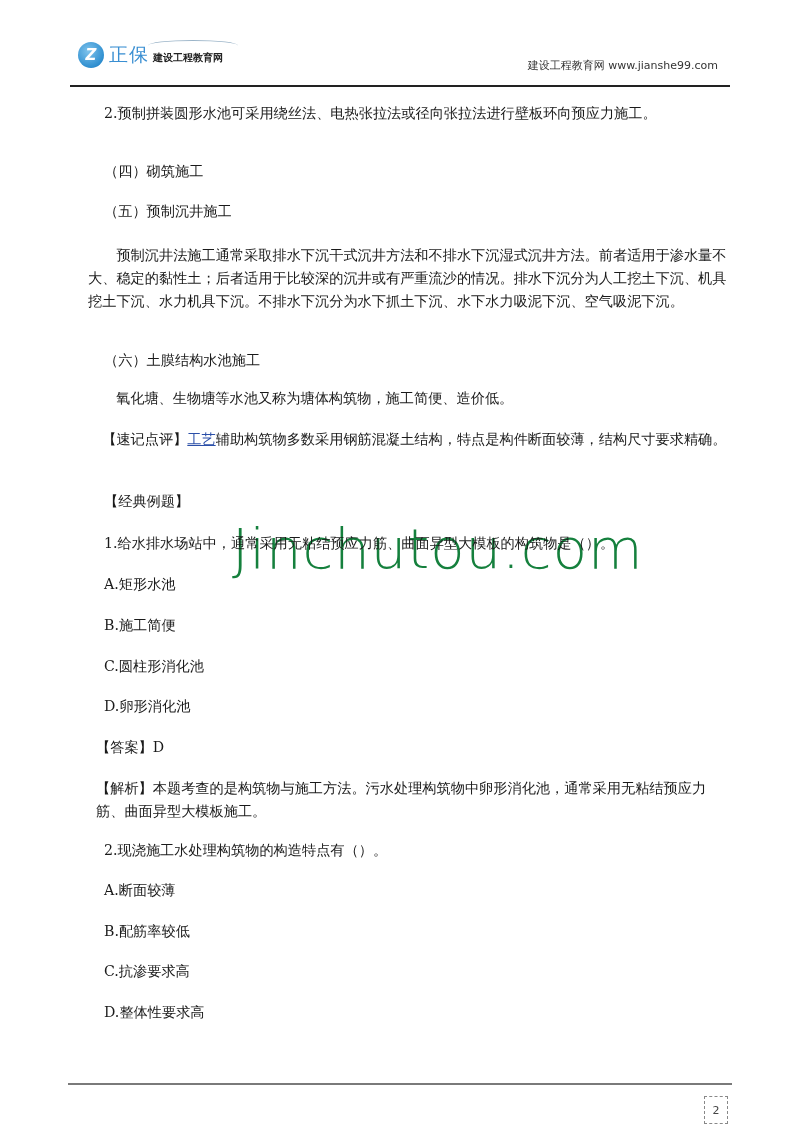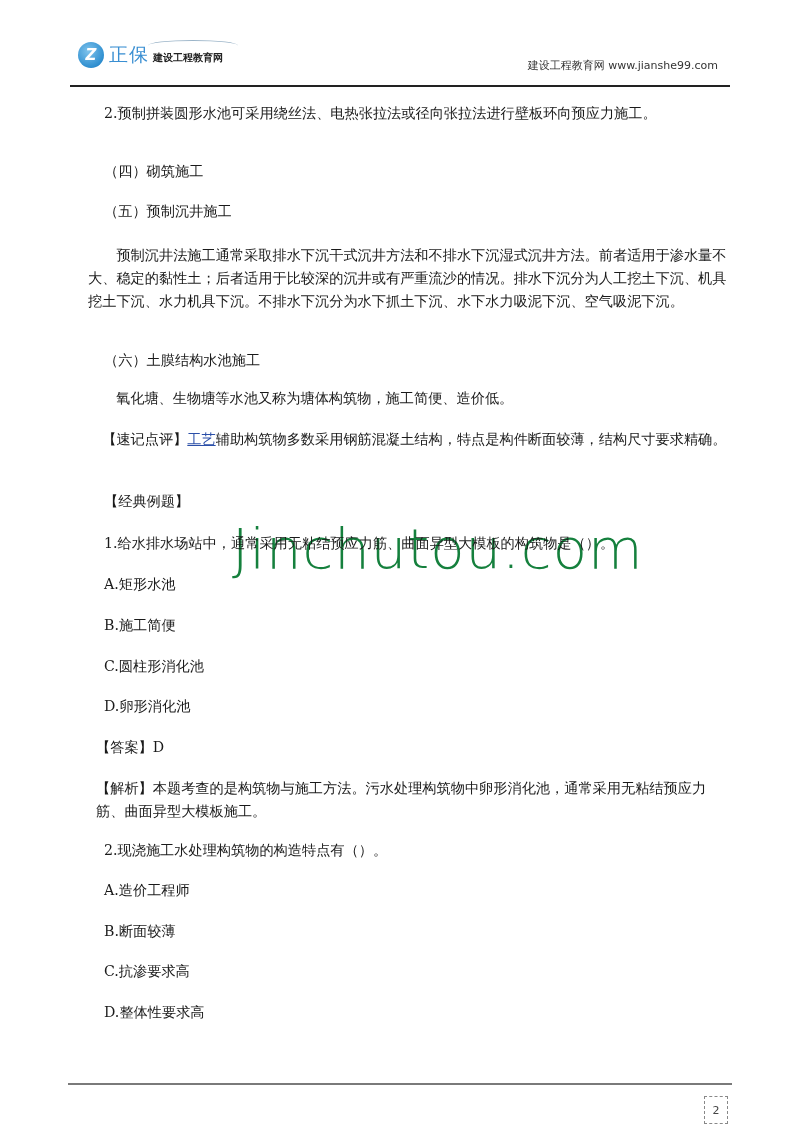--- a/index.html
+++ b/index.html
@@ -66,22 +66,22 @@
 
   <p class="p" style="top:436px; left:0;">1.给水排水场站中，通常采用无粘结预应力筋、曲面异型大模板的构筑物是（）。</p>
   <p class="p" style="top:477px; left:0;">A.矩形水池</p>
   <p class="p" style="top:518px; left:0;">B.施工简便</p>
   <p class="p" style="top:559px; left:0;">C.圆柱形消化池</p>
   <p class="p" style="top:599px; left:0;">D.卵形消化池</p>
   <p class="p" style="top:640px; left:-8px;">【答案】D</p>
   <p class="p" style="top:681px; left:-8px; width:636px;">【解析】本题考查的是构筑物与施工方法。污水处理构筑物中卵形消化池，通常采用无粘结预应力筋、曲面异型大模板施工。</p>
 
   <p class="p" style="top:743px; left:0;">2.现浇施工水处理构筑物的构造特点有（）。</p>
-  <p class="p" style="top:783px; left:0;">A.造价工程师</p>
-  <p class="p" style="top:824px; left:0;">B.断面较薄</p>
+  <p class="p" style="top:783px; left:0;">A.断面较薄</p>
+  <p class="p" style="top:824px; left:0;">B.配筋率较低</p>
   <p class="p" style="top:864px; left:0;">C.抗渗要求高</p>
   <p class="p" style="top:905px; left:0;">D.整体性要求高</p>
 </div>
 
 <div class="footer">
   <div class="footer-rule"></div>
   <div class="page-num">2</div>
 </div>
 
 </body></html>

